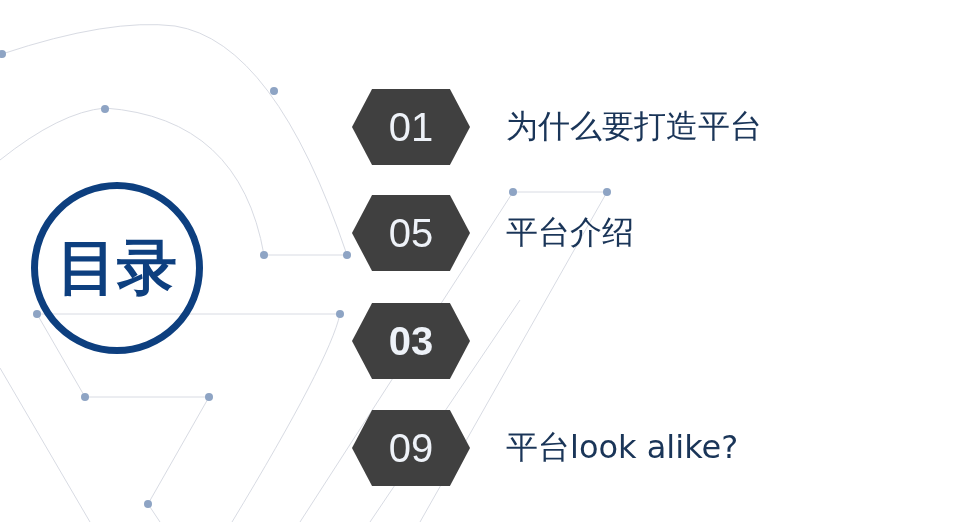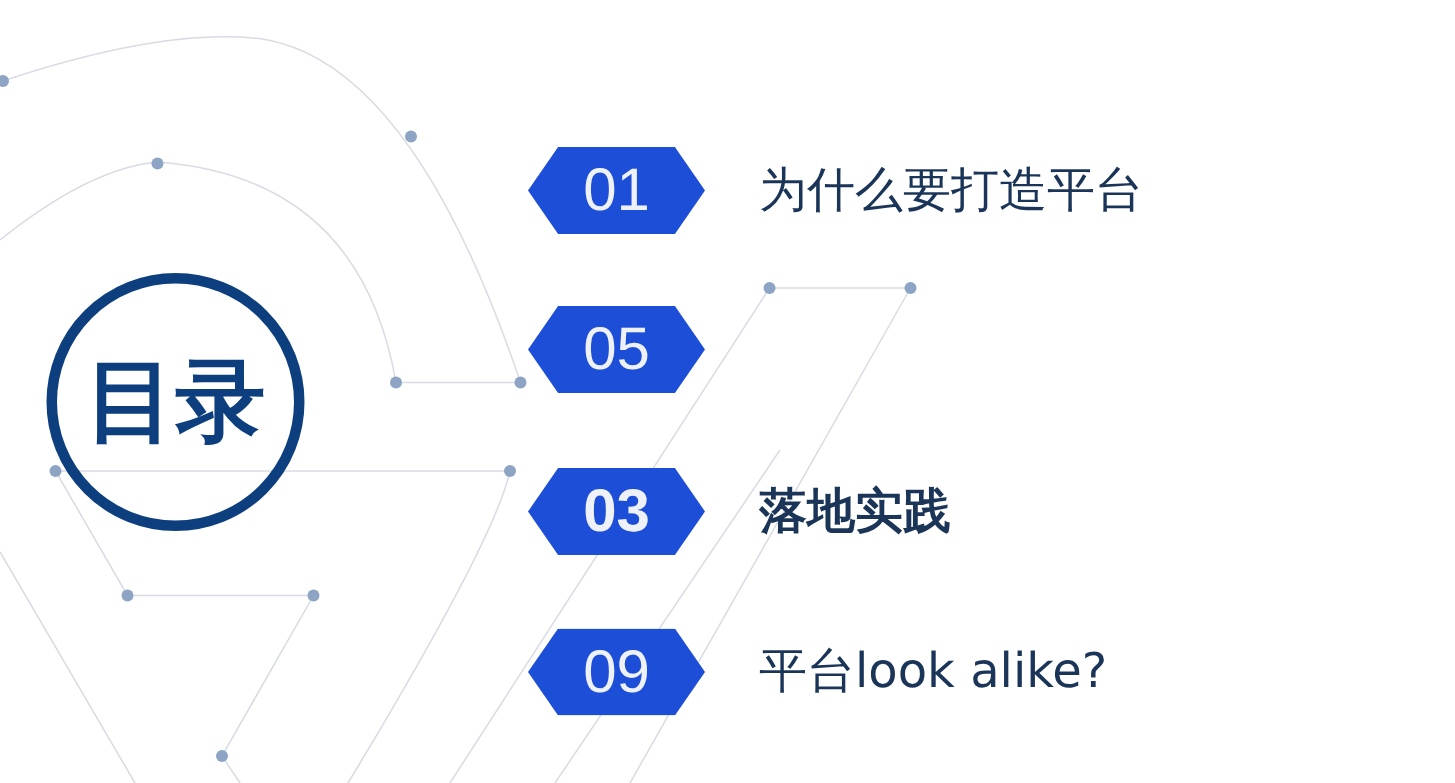--- a/index.html
+++ b/index.html
@@ -16,21 +16,21 @@
       box-sizing: border-box;
       display: flex; align-items: center; justify-content: center;
     }
     .title-text {
       font-family: "DejaVu Sans", sans-serif;
       font-weight: bold; font-size: 60px; color: #0d3f7f;
       letter-spacing: 0px;
     }
     .item { position: absolute; left: 352px; height: 78px; display: flex; align-items: center; }
     .hex {
-      width: 118px; height: 58px; background: #1d4ed8;
+      width: 118px; height: 76px; background: #404040;
       clip-path: polygon(17% 0, 83% 0, 100% 50%, 83% 100%, 17% 100%, 0 50%);
       display: flex; align-items: center; justify-content: center;
     }
     .hex span {
       font-family: "Liberation Sans", sans-serif;
       color: #eef2f8; font-size: 40px;
     }
     .label {
       position: absolute; left: 154px; white-space: nowrap;
       font-family: "DejaVu Sans", sans-serif;
@@ -80,27 +80,27 @@
   <div class="hex">
     <span>01</span>
   </div>
   <span class="label">为什么要打造平台</span>
 </div>
 
 <div class="item" style="top:194px;">
   <div class="hex">
     <span>05</span>
   </div>
+  <span class="label">平台介绍</span>
 </div>
 
 <div class="item" style="top:302px;font-weight:bold;">
   <div class="hex">
     <span>03</span>
   </div>
-  <span class="label">落地实践</span>
 </div>
 
 <div class="item" style="top:409px;">
   <div class="hex">
     <span>09</span>
   </div>
   <span class="label">平台look alike?</span>
 </div>
 
 </body></html>

